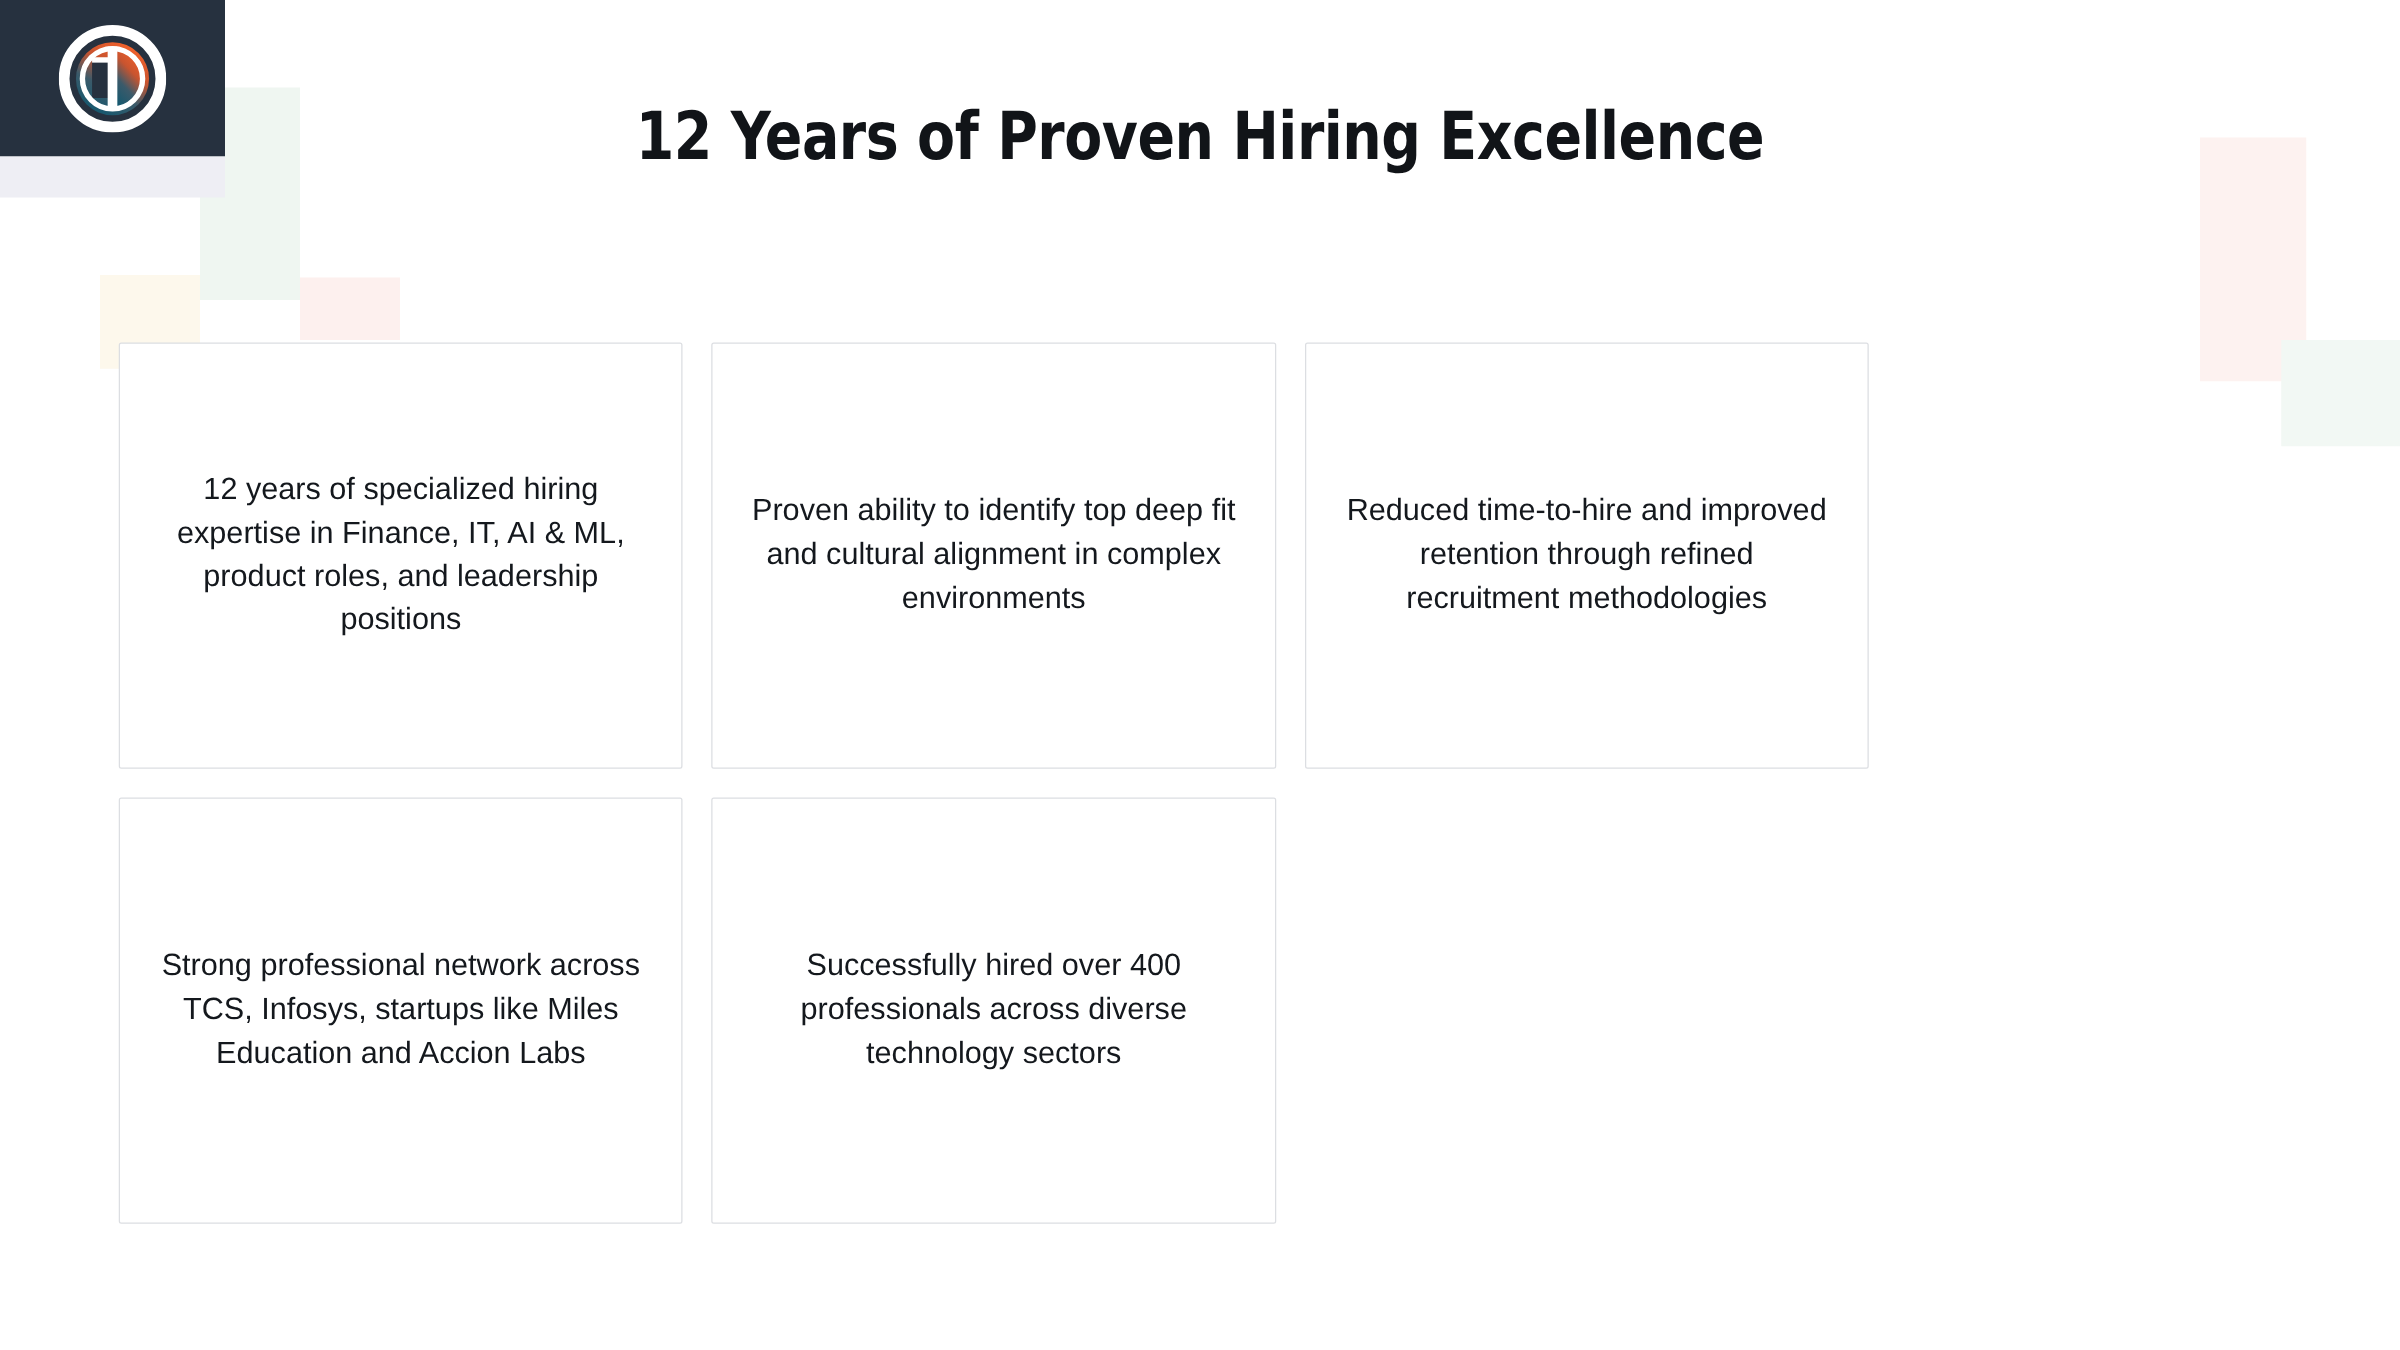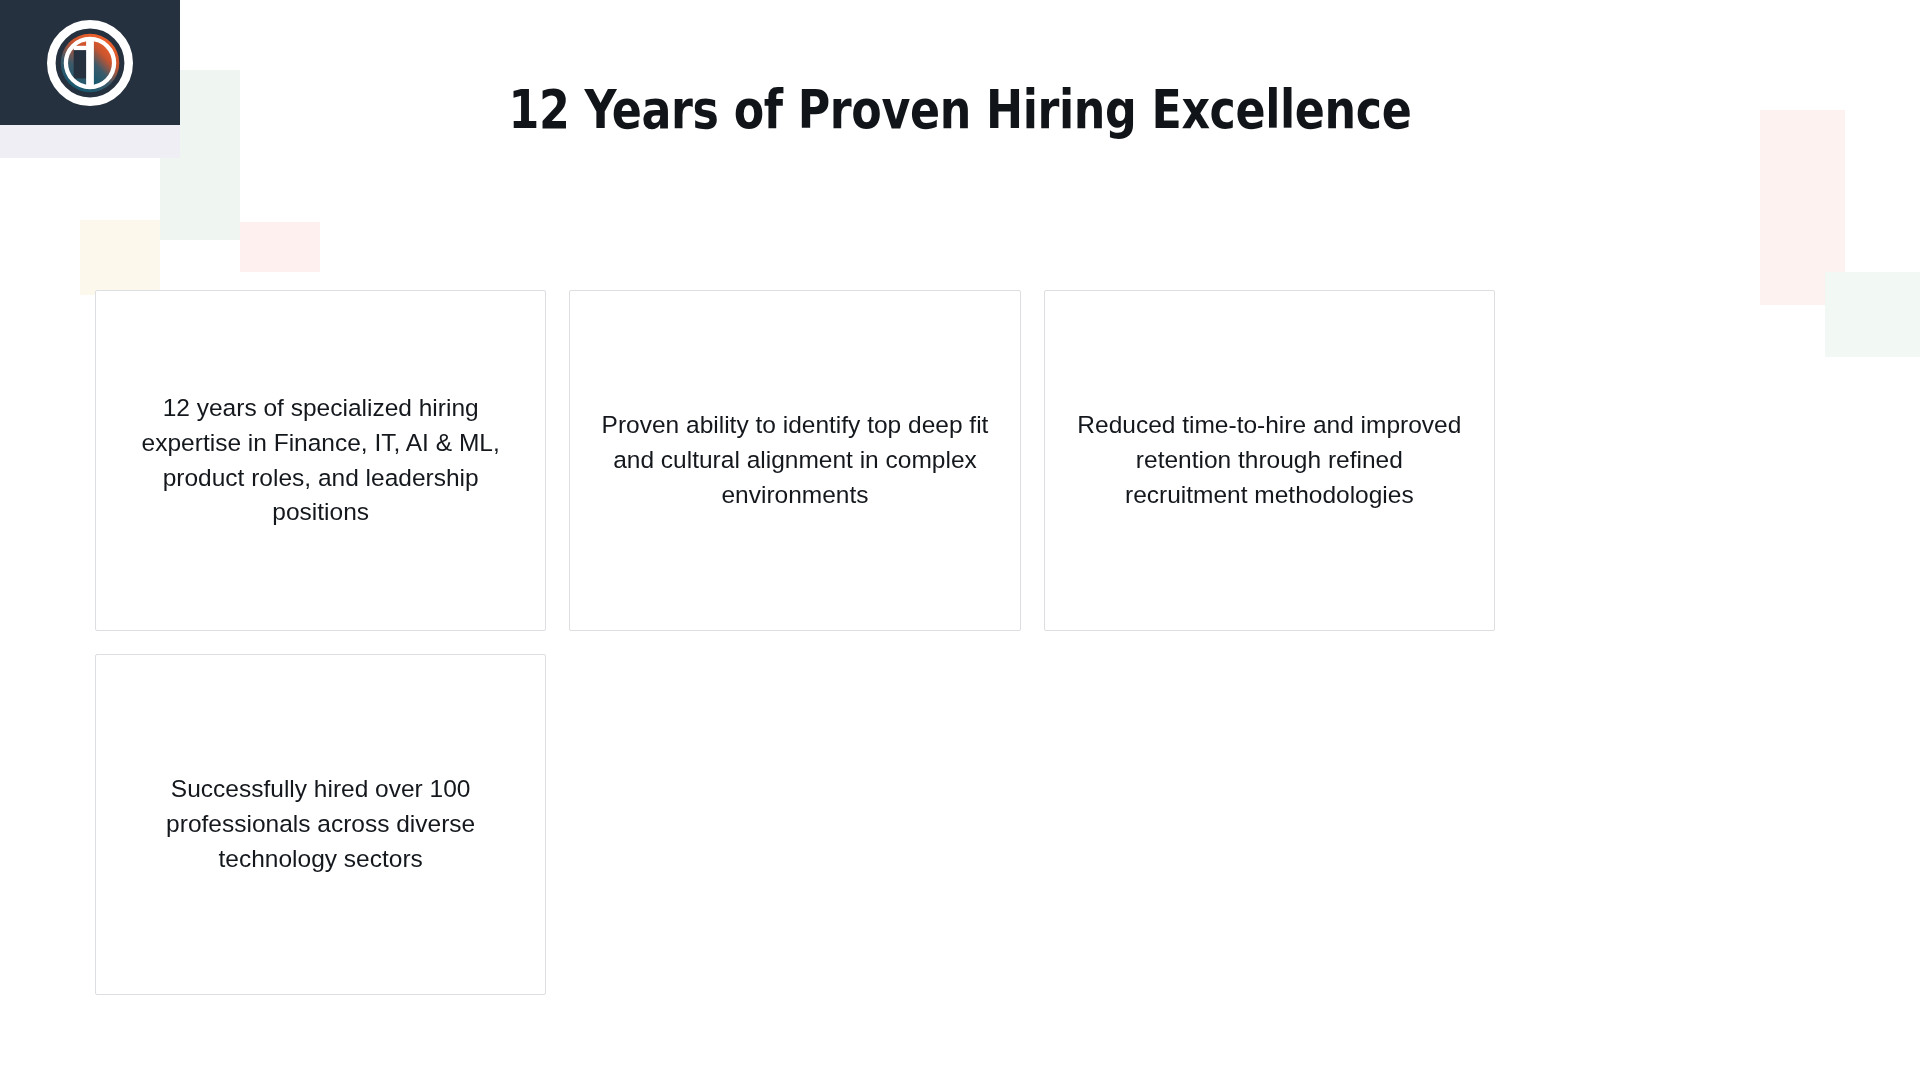--- a/index.html
+++ b/index.html
@@ -75,21 +75,21 @@
     font-size: 20.5px;
     font-weight: 400;
     color: #5d6470;
     line-height: 1.3;
   }
 
   
   .grid {
     position: absolute;
     left: 95px;
-    top: 290px;
+    top: 274px;
     width: 1400px;
     display: grid;
     grid-template-columns: repeat(3, 1fr);
     column-gap: 23px;
     row-gap: 23px;
     z-index: 2;
   }
   .card {
     background: #ffffff;
     border: 1px solid #dcdee2;
@@ -152,17 +152,20 @@
     <div class="card">
       <p class="card-text">12 years of specialized hiring expertise in Finance, IT, AI &amp; ML, product roles, and leadership positions</p>
     </div>
     <div class="card">
       <p class="card-text">Proven ability to identify top deep fit and cultural alignment in complex environments</p>
     </div>
     <div class="card">
       <p class="card-text">Reduced time-to-hire and improved retention through refined recruitment methodologies</p>
     </div>
     <div class="card">
-      <p class="card-text">Successfully hired over 100 professionals across diverse technology sectors</p>
+      <p class="card-text">Strong professional network across TCS, Infosys, startups like Miles Education and Accion Labs</p>
+    </div>
+    <div class="card">
+      <p class="card-text">Successfully hired over 400 professionals across diverse technology sectors</p>
     </div>
   </div>
 
 </div>
 
 </body></html>

